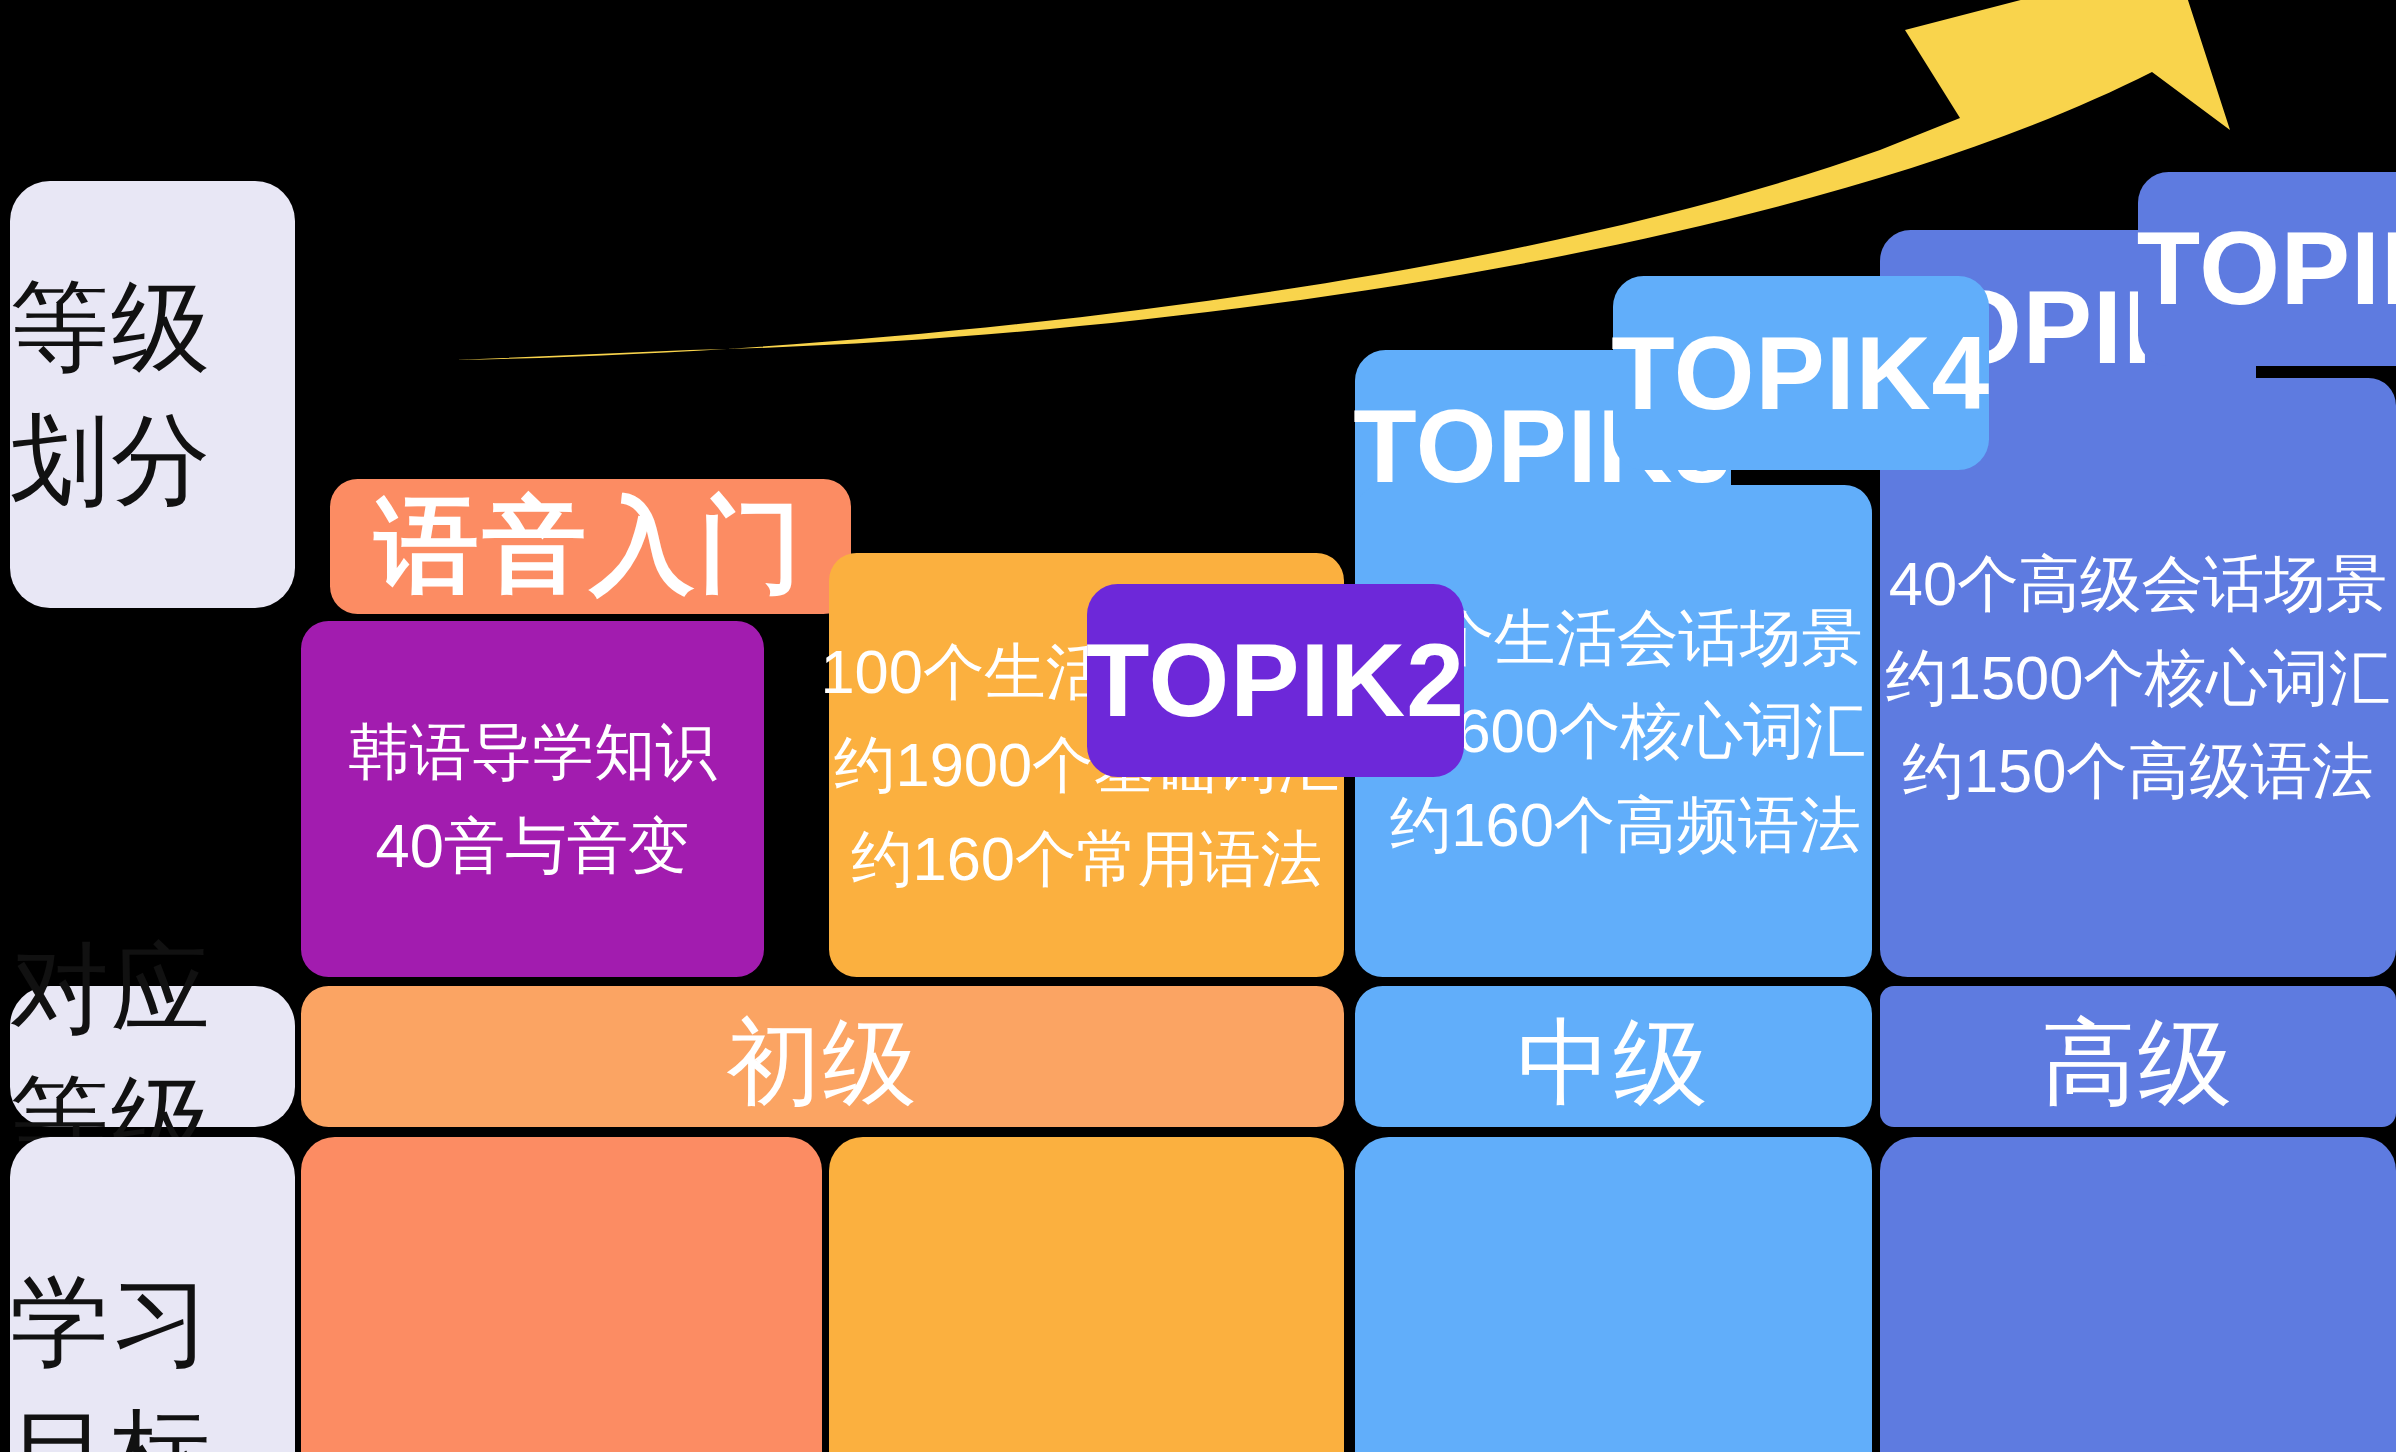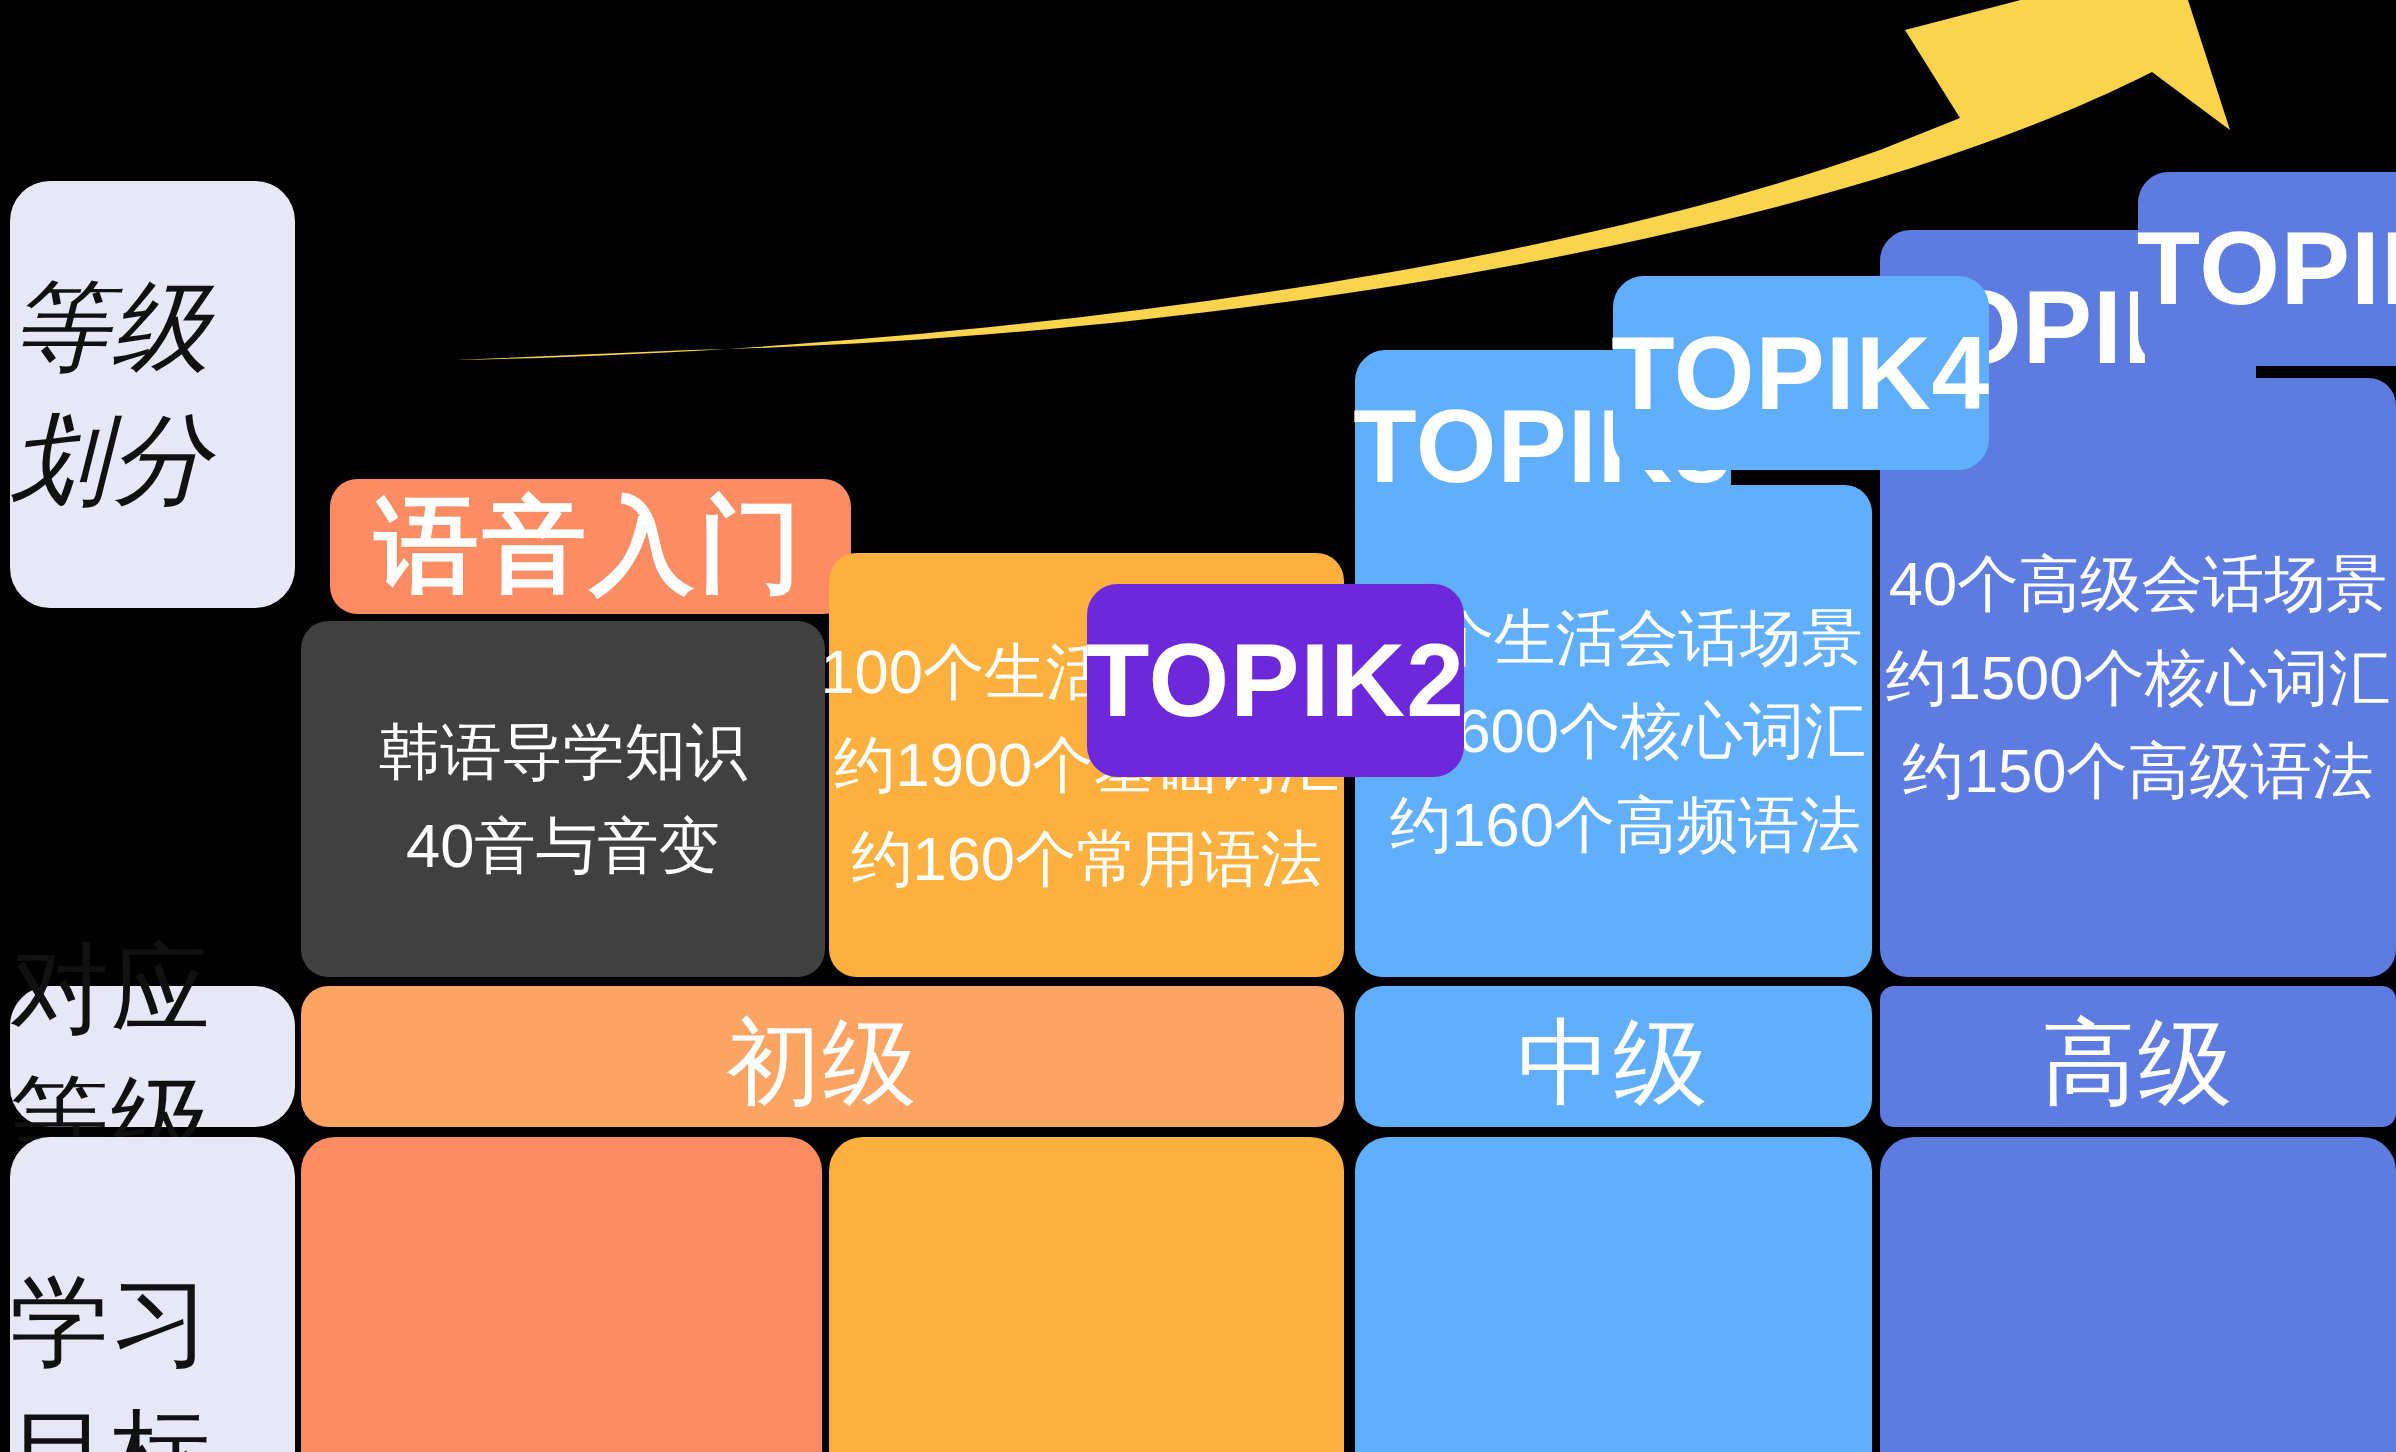--- a/index.html
+++ b/index.html
@@ -68,34 +68,34 @@
              C 900 352, 1500 286, 1880 150
              L 1960 118
              L 1905 30
              L 2175 -40
              L 2230 130
              L 2152 72
              C 1800 250, 1160 340, 690 350
              Z" fill="#F9D44C"></path>
   </svg>
 
-  <div class="label-card" style="top: 181.236px; height: 426.979px; border-radius: 39.9333px; font-size: 64.5077px; font-style: italic;">
+  <div class="label-card" style="top: 181.236px; height: 426.979px; border-radius: 39.9333px; font-size: 64.5077px;">
     <span style="font-size: 99.0772px;">等级划分</span>
   </div>
   <div class="label-card" style="top: 986.046px; height: 141.303px; border-radius: 39.9333px; font-size: 64.5077px;">
     <span style="font-size: 99.0772px;">对应等级</span>
   </div>
   <div class="label-card" style="top: 1136.56px; height: 506.846px; border-radius: 39.9333px; font-size: 64.5077px;">
     <span style="font-size: 99.0772px;">学习目标</span>
   </div>
 
   <div class="head-pill" style="left: 301.036px; top: 479.2px; width: 520.669px; height: 135.159px; background: rgb(252, 140, 99); border-radius: 27.6462px; font-size: 67.5795px;">
     <span style="font-size: 103.795px;">语音入门</span>
   </div>
-  <div class="body-card" style="left: 301.036px; top: 620.503px; width: 524px; height: 356.328px; background: #404040; border-radius: 27.6462px; font-size: 24.5744px;">
+  <div class="body-card" style="left: 301.036px; top: 620.503px; width: 463px; height: 356.328px; background: #a21caf; border-radius: 27.6462px; font-size: 24.5744px;">
     <span class="body-line" style="font-size: 61.4359px;">韩语导学知识</span>
     <span class="body-line" style="font-size: 61.4359px;">40音与音变</span>
   </div>
   <div class="goal-card" style="left: 301.036px; top: 1136.56px; width: 520.669px; height: 1093.56px; background: rgb(252, 140, 99); border-radius: 33.7897px; font-size: 24.5744px;">
     
     
     
   </div>
 
   <div class="tab tab-odd" style="left: 829.385px; top: 657.364px; width: 376.295px; height: 193.523px; background: rgb(251, 176, 63); border-radius: 30.7179px; font-size: 67.5795px;">

